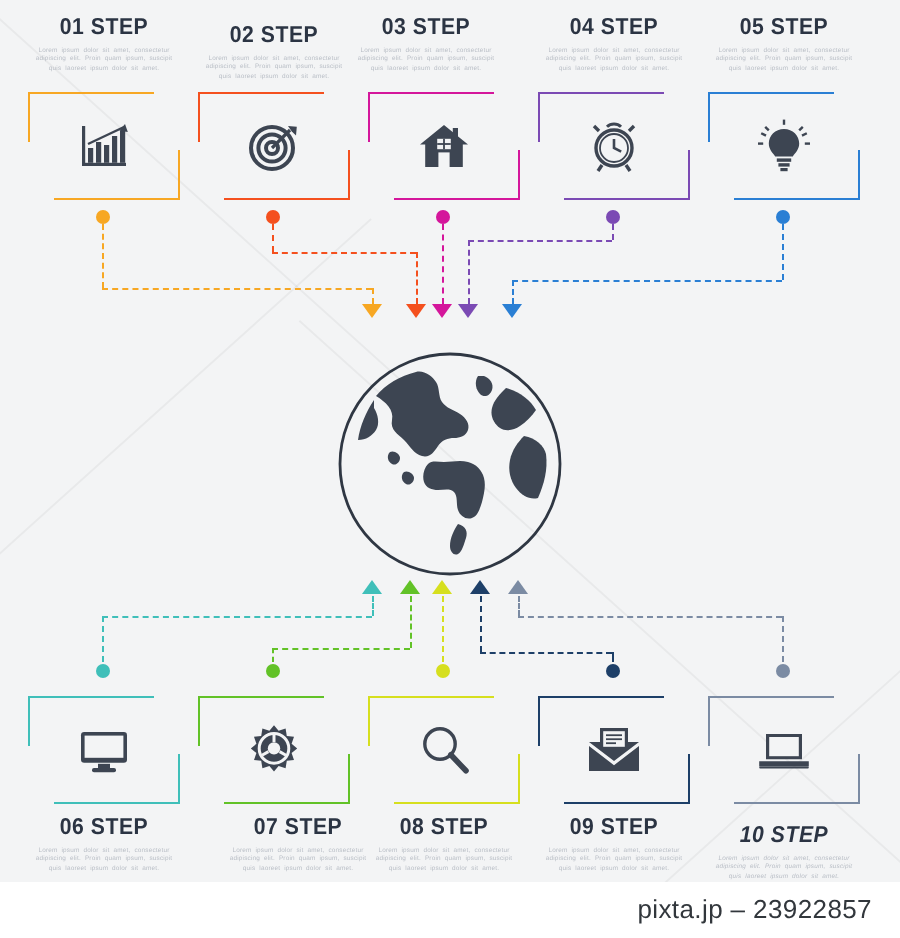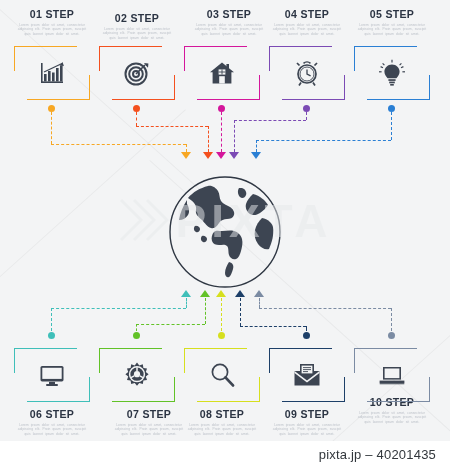--- a/index.html
+++ b/index.html
@@ -165,21 +165,21 @@
       <circle cx="13" cy="15" r="10.5" stroke-width="2"></circle>
       <circle cx="13" cy="15" r="6.8" stroke-width="2"></circle>
       <circle cx="13" cy="15" r="3" stroke-width="2"></circle>
       <path d="M13 15 L22 6" stroke-width="1.6"></path>
             </g>
       <path d="M21 4 l4.4 .4 -.4 4.4 -2.2 -2.2 z" fill="#3d4552"></path>
           </svg>
         </div>
       </div>
       <div class="dot" style="left:132.5px;top:104.5px;background:#f4501e;"></div>
-      <div class="card" style="left:184px;top:8px;">
+      <div class="card" style="left:168px;top:8px;">
         <div class="title">03 STEP</div>
         <div class="desc">Lorem ipsum dolor sit amet, consectetur adipiscing elit. Proin quam ipsum, suscipit quis laoreet ipsum dolor sit amet.</div>
       </div>
       <div class="frame" style="left:184px;top:46px;">
         <div class="br-tl" style="border-color:#d4169b;"></div>
         <div class="br-br" style="border-color:#d4169b;"></div>
         <div class="ico">
           <svg width="28" height="28" viewBox="0 0 28 28">
             <g fill="#3d4552">
       <path d="M14 3.5 L26 13.2 L23.4 13.2 L23.4 24.5 L4.6 24.5 L4.6 13.2 L2 13.2 Z"></path>
@@ -323,21 +323,21 @@
       <rect x="8.6" y="4.6" width="10.8" height="7.8" fill="#f3f4f5"></rect>
       <g stroke="#3d4552" stroke-width="0.9">
               <path d="M10 6.6 L18 6.6"></path>
               <path d="M10 8.6 L18 8.6"></path>
               <path d="M10 10.6 L15 10.6"></path>
             </g>
           </svg>
         </div>
       </div>
       <div class="dot" style="left:302.5px;top:331.5px;background:#1d3f68;"></div>
-      <div class="card" style="left:347px;top:396px;">
+      <div class="card" style="left:347px;top:412px;font-style:italic;">
         <div class="title">10 STEP</div>
         <div class="desc">Lorem ipsum dolor sit amet, consectetur adipiscing elit. Proin quam ipsum, suscipit quis laoreet ipsum dolor sit amet.</div>
       </div>
       <div class="frame" style="left:354px;top:348px;">
         <div class="br-tl" style="border-color:#7b8ba3;"></div>
         <div class="br-br" style="border-color:#7b8ba3;"></div>
         <div class="ico">
           <svg width="28" height="28" viewBox="0 0 28 28">
             <g fill="#3d4552">
       <path d="M5 6 L23 6 L23 18.6 L5 18.6 Z"></path>
@@ -367,28 +367,18 @@
                  C96 37 99 34 101 31 C98 26 93 22 86 20 Z"></path>
         <path d="M95 44 C92 47 89 51 88 56 C87 61 88 66 91 70 C94 74 98 76 102 75
                  C105 68 107 61 106 53 C105 49 101 45 95 44 Z"></path>
         <path d="M72 14 C70 17 71 21 73 23 C75 25 78 24 79 21 C80 18 78 15 75 14 Z"></path>
         <path d="M35 62 C33 64 34 67 36 68 C38 69 40 67 40 65 C40 63 37 61 35 62 Z"></path>
         <path d="M28 52 C26 54 27 57 29 58 C31 59 33 57 33 55 C33 53 30 51 28 52 Z"></path>
       </g>
     </svg>
   </div>
 
-  <div id="wm">
-    <svg width="52" height="50" viewBox="0 0 52 50">
-      <g fill="none" stroke="#e7e9eb" stroke-width="3">
-        <path d="M4 4 L24 24 L4 44"></path>
-        <path d="M17 4 L37 24 L17 44"></path>
-        <path d="M30 4 L50 24 L30 44"></path>
-      </g>
-    </svg>
-    <span class="wmtext">PIXTA</span>
+
+  <div id="footer">
+    <span class="ftxt">pixta.jp – 23922857</span>
   </div>
 
-  <div id="footer">
-    <span class="ftxt">pixta.jp – 40201435</span>
-  </div>
-
 </div>
 
 </body></html>

